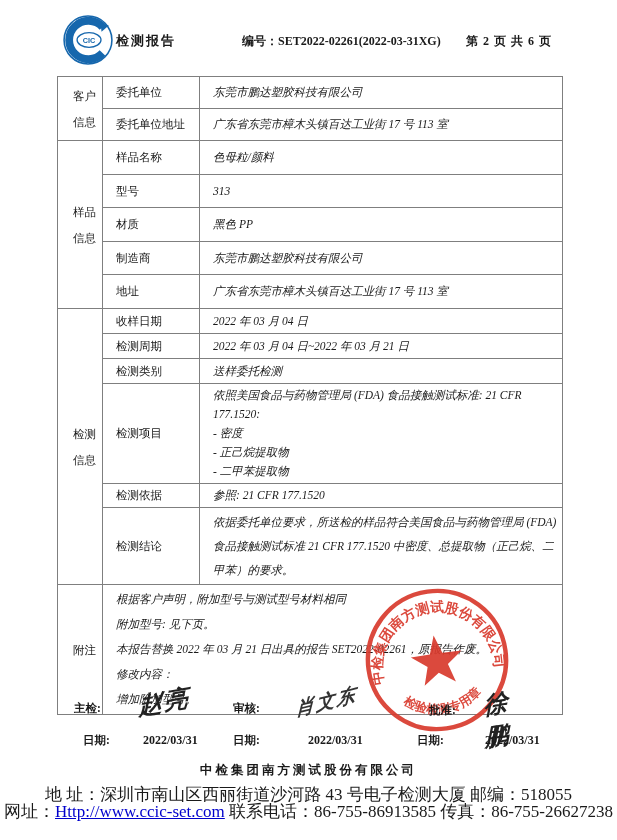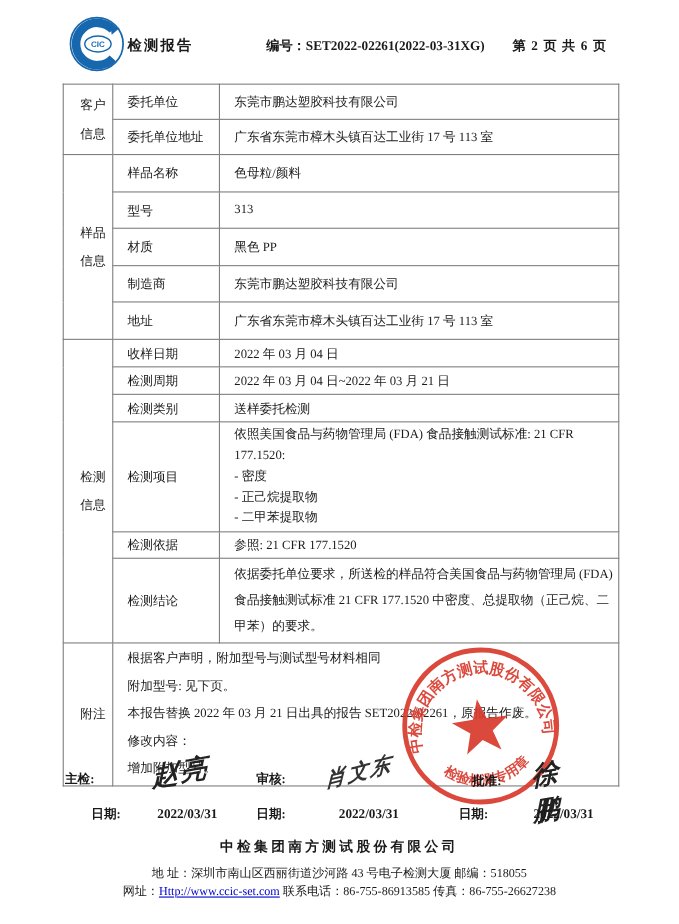--- a/index.html
+++ b/index.html
@@ -34,21 +34,21 @@
     padding: 2px 4px 2px 13px;
   }
   td.cat {
     width: 45px;
     text-align: center;
     padding: 0 2px;
     white-space: pre-line;
     line-height: 26px;
   }
   td.lbl { width: 97px; }
-  td.val { white-space: pre-line; }
+  td.val { white-space: pre-line; font-style: italic; }
   tr.r32 { height: 32px; }
   tr.r34 { height: 34px; }
   tr.r33 { height: 33px; }
   tr.r25 { height: 25px; }
   tr.r24 { height: 24px; }
   tr.r91 { height: 91px; }
   tr.r50 { height: 50px; }
   tr.r127 { height: 127px; }
   .lines19 { line-height: 19px; }
   .lines16 { line-height: 24px; }
@@ -74,21 +74,21 @@
     transform: rotate(-10deg) skewX(-8deg);
     letter-spacing: 2px;
   }
   .sig-name.small { font-size: 19px; transform: rotate(-14deg) skewX(-16deg); color:#333; }
   .date-label { position: absolute; font-size: 11.5px; font-weight: bold; }
   .date-value { position: absolute; font-size: 12px; font-weight: bold; }
 
   
   .footer { position: absolute; left: 0; top: 762px; width: 617px; text-align: center; }
   .footer-company { font-size: 12.5px; font-weight: bold; letter-spacing: 3px; margin-bottom: 7px; }
-  .footer-line { font-size: 11px; line-height: 17px; }
+  .footer-line { font-size: 17px; line-height: 17px; }
   .footer-link { color: #0000cc; text-decoration: underline; }
 </style>
 </head>
 <body>
 
 <div class="page">
 
   <div class="header">
     <svg class="logo" viewBox="0 0 100 100">
       <circle cx="50" cy="50" r="46" fill="none" stroke="#1667ad" stroke-width="3"></circle>
@@ -187,21 +187,21 @@
     <text font-size="14" font-weight="bold" fill="#d93a2d" font-family="Liberation Serif, serif">
       <textPath href="#arcTop" startOffset="50%" text-anchor="middle">中检集团南方测试股份有限公司</textPath>
     </text>
     <path fill="#d93a2d" d="M75,50 L81.4,68.4 L100.9,68.8 L85.4,80.6 L91,99.2 L75,88.1 L59,99.2 L64.6,80.6 L49.1,68.8 L68.6,68.4 Z"></path>
     <path id="arcBottom" d="M 26,103 A 59,59 0 0 0 124,103" fill="none"></path>
     <text font-size="12.5" font-weight="bold" fill="#d93a2d" font-family="Liberation Serif, serif">
       <textPath href="#arcBottom" startOffset="50%" text-anchor="middle">检验检测专用章</textPath>
     </text>
   </svg>
 
-  <span class="sig-label" style="left:59px; top:701px;">主检:</span>
+  <span class="sig-label" style="left:74px; top:701px;">主检:</span>
   <span class="sig-name" style="left:138px; top:686px;">赵亮</span>
   <span class="sig-label" style="left:233px; top:701px;">审核:</span>
   <span class="sig-name small" style="left:295px; top:689px;">肖文东</span>
   <span class="sig-label" style="left:429px; top:703px;text-align:center;">批准:</span>
   <span class="sig-name" style="left:484px; top:688px;">徐鹏</span>
 
   <span class="date-label" style="left:83px; top:733px;">日期:</span>
   <span class="date-value" style="left:143px; top:733px;">2022/03/31</span>
   <span class="date-label" style="left:233px; top:733px;">日期:</span>
   <span class="date-value" style="left:308px; top:733px;">2022/03/31</span>

